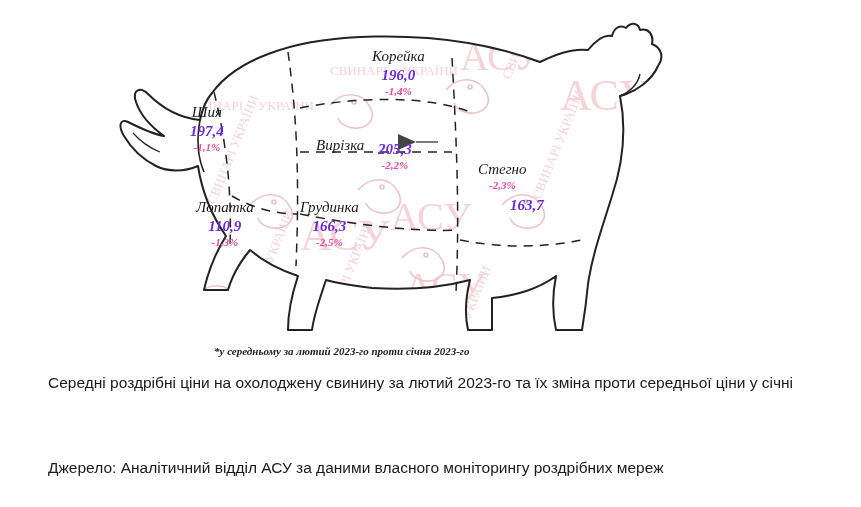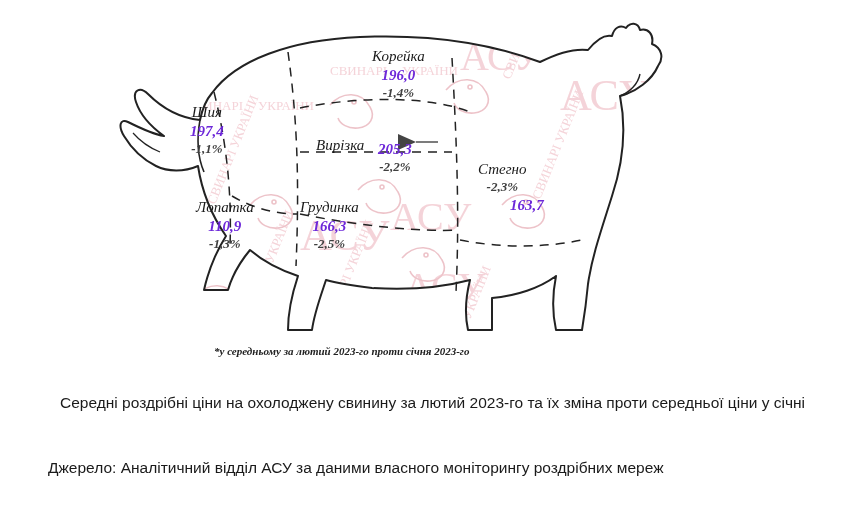--- a/index.html
+++ b/index.html
@@ -37,22 +37,22 @@
     font-size: 15px;
     color: #1a1a1a;
     font-weight: normal;
   }
   .cut-price {
     font-size: 15px;
     color: #6d28d9;
     font-weight: bold;
   }
   .cut-change {
-    font-size: 13px;
-    color: #404040;
+    font-size: 11px;
+    color: #ec4899;
     font-weight: bold;
   }
   .footnote {
     position: absolute;
     left: 214px;
     top: 345px;
     font-family: "Liberation Serif", serif;
     font-style: italic;
     font-weight: bold;
     font-size: 11px;
@@ -60,21 +60,21 @@
     white-space: nowrap;
   }
   .caption-block {
     position: absolute;
     left: 48px;
     width: 790px;
     font-size: 15.5px;
     color: #1a1a1a;
     line-height: 1.45;
   }
-  #caption-main { top: 392px; margin-left: 12px; }
+  #caption-main { top: 372px; }
   #caption-source { top: 457px; }
 </style>
 </head>
 <body>
 
 <div id="figure">
   <svg width="861" height="380" viewBox="0 0 861 380" xmlns="http://www.w3.org/2000/svg">
     <defs>
       <g id="wm-unit">
         <text x="0" y="0" font-family="Liberation Serif, serif" font-size="34" fill="#f0c8cc" transform="rotate(-90)">АСУ</text>

